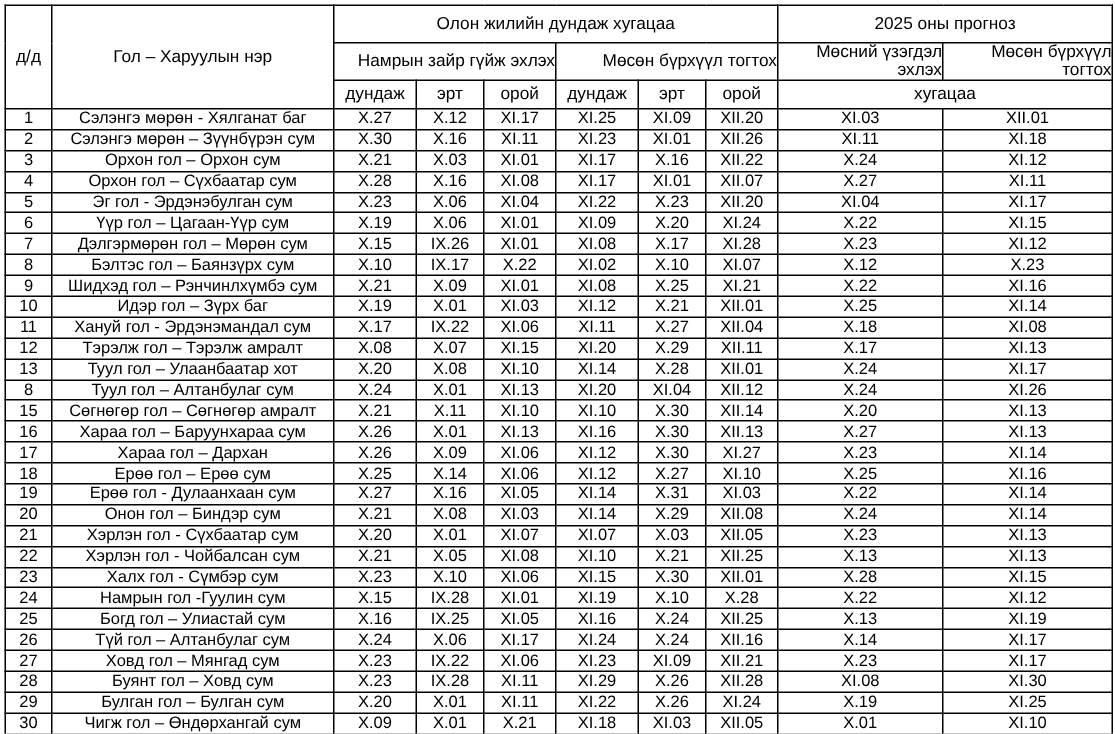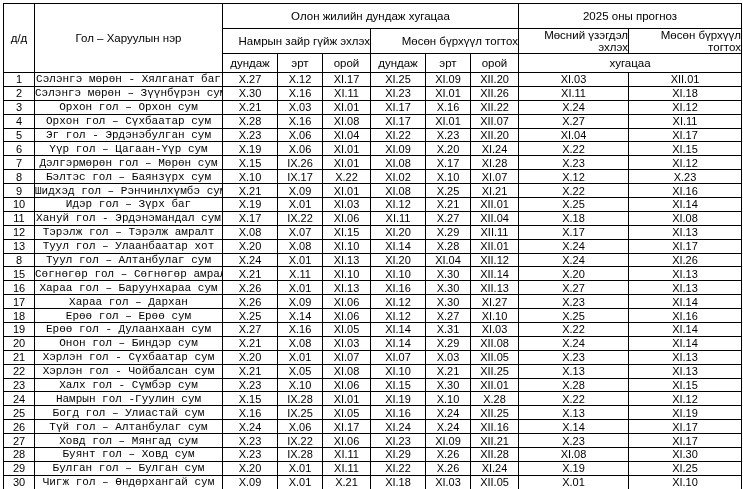--- a/index.html
+++ b/index.html
@@ -41,21 +41,20 @@
     font-size: 11px;
     height: 12.9px;
     line-height: 12px;
     text-align: center;
     vertical-align: middle;
     white-space: nowrap;
   }
   td.name {
     text-align: left;
     padding-left: 5px;
-    font-family: Liberation Mono, monospace;
   }
   col.c-idx   { width: 31px; }
   col.c-name  { width: 188px; }
   col.c-d1    { width: 55px; }
   col.c-d2    { width: 45px; }
   col.c-d3    { width: 48px; }
   col.c-d4    { width: 55px; }
   col.c-d5    { width: 45px; }
   col.c-d6    { width: 48px; }
   col.c-f1    { width: 110px; }

